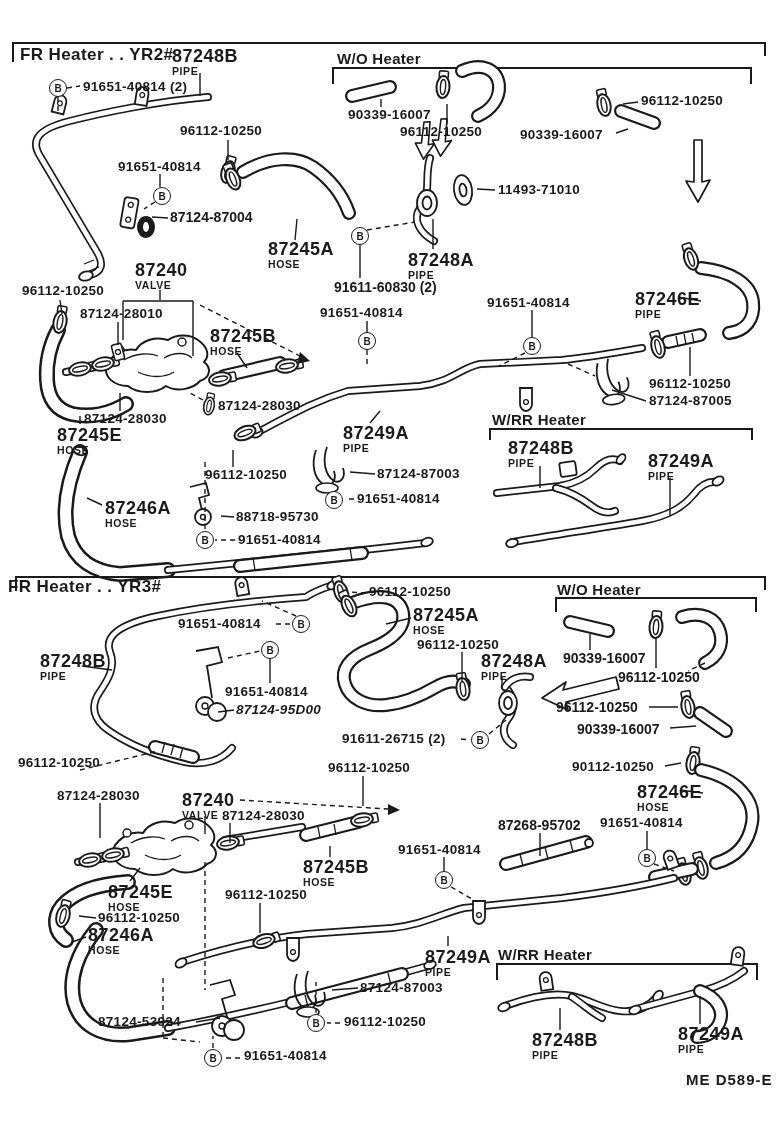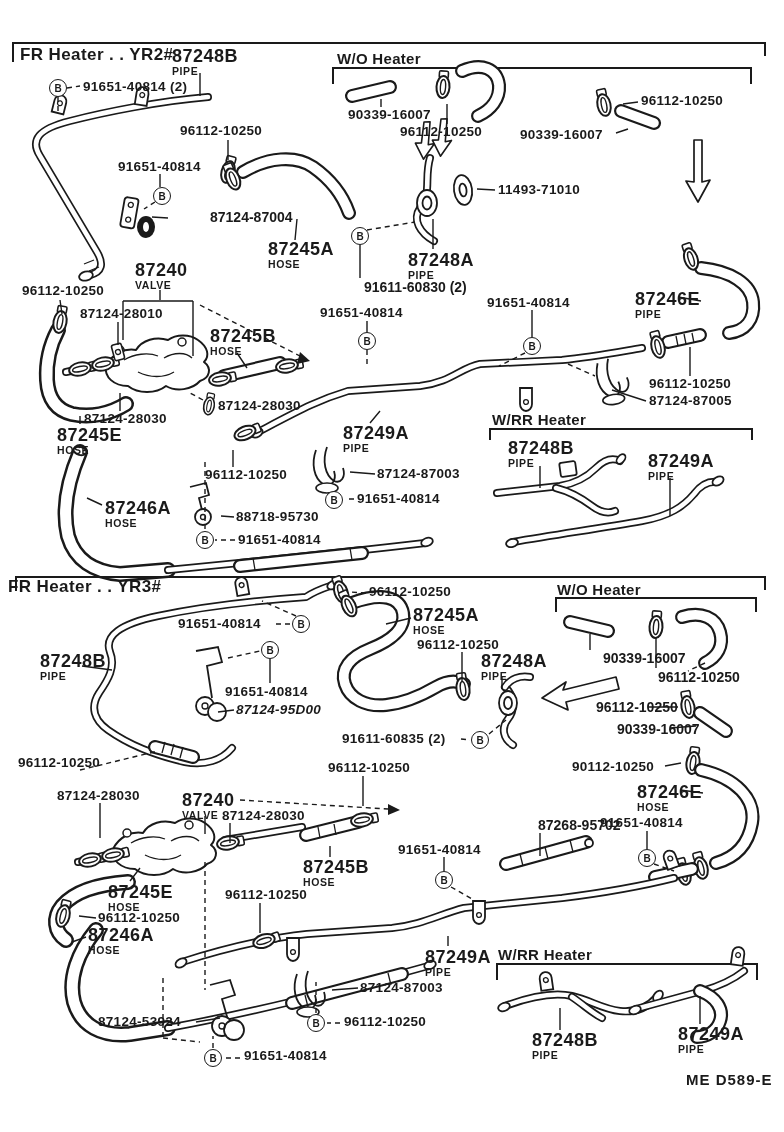--- a/index.html
+++ b/index.html
@@ -13,21 +13,21 @@
   .dsh {fill:none;stroke:#1a1a1a;stroke-width:1.4;stroke-dasharray:5 4;}
   .t-o {fill:none;stroke:#1a1a1a;stroke-width:8;stroke-linecap:round;stroke-linejoin:round;}
   .t-i {fill:none;stroke:#fff;stroke-width:4.6;stroke-linecap:round;stroke-linejoin:round;}
   .h-o {fill:none;stroke:#1a1a1a;stroke-width:14;stroke-linecap:round;stroke-linejoin:round;}
   .h-i {fill:none;stroke:#fff;stroke-width:9.6;stroke-linecap:round;stroke-linejoin:round;}
   .H-o {fill:none;stroke:#1a1a1a;stroke-width:16;stroke-linecap:round;stroke-linejoin:round;}
   .H-i {fill:none;stroke:#fff;stroke-width:11;stroke-linecap:round;stroke-linejoin:round;}
   .fillw{fill:#fff;}
   .lbl{position:absolute;white-space:nowrap;line-height:1;color:#1a1a1a;}
   .lbl-minor{font-weight:700;font-size:13.5px;letter-spacing:.3px;}
-  .lbl-minor-bold{font-weight:700;font-size:14px;letter-spacing:0;margin-left:40px;}
+  .lbl-minor-bold{font-weight:700;font-size:14px;letter-spacing:0;}
   .lbl-major{font-weight:700;font-size:18px;letter-spacing:.5px;}
   .lbl-sub{font-weight:700;font-size:10.5px;letter-spacing:.6px;margin-top:1px;}
   .sec-title{position:absolute;font-weight:700;font-size:17px;letter-spacing:.4px;white-space:nowrap;margin-top:20px;}
   .box-title{position:absolute;font-weight:700;font-size:15px;letter-spacing:.3px;white-space:nowrap;}
   .footer-code{position:absolute;left:686px;top:1071px;font-weight:700;font-size:15px;letter-spacing:1px;}
   .b-mark{position:absolute;width:16px;height:16px;border:1.7px solid #1a1a1a;border-radius:50%;
           background:#fff;display:flex;align-items:center;justify-content:center;
           font-size:10px;font-weight:700;transform:translate(-50%,-50%);}
 </style>
 </head>
@@ -313,21 +313,21 @@
       <div class="lbl lbl-major" style="left: 172px; top: 47px;">87248B<div class="lbl-sub">PIPE</div></div>
       <div class="lbl lbl-minor" style="left: 83px; top: 80px;">91651-40814 (2)</div>
       <div class="lbl lbl-minor" style="left: 180px; top: 124px;">96112-10250</div>
       <div class="lbl lbl-minor" style="left: 118px; top: 160px;">91651-40814</div>
       <div class="lbl lbl-minor-bold" style="left: 170px; top: 210px;">87124-87004</div>
       <div class="lbl lbl-major" style="left: 268px; top: 240px;">87245A<div class="lbl-sub">HOSE</div></div>
       <div class="lbl lbl-major" style="left: 135px; top: 261px;">87240<div class="lbl-sub">VALVE</div></div>
       <div class="lbl lbl-minor" style="left: 22px; top: 284px;">96112-10250</div>
       <div class="lbl lbl-minor" style="left: 80px; top: 307px;">87124-28010</div>
       <div class="lbl lbl-major" style="left: 210px; top: 327px;">87245B<div class="lbl-sub">HOSE</div></div>
-      <div class="lbl lbl-minor-bold" style="left: 324px; top: 280px;">91611-60830 (2)</div>
+      <div class="lbl lbl-minor-bold" style="left: 334px; top: 280px;">91611-60830 (2)</div>
       <div class="lbl lbl-minor" style="left: 320px; top: 306px;">91651-40814</div>
       <div class="lbl lbl-minor" style="left: 348px; top: 108px;">90339-16007</div>
       <div class="lbl lbl-minor" style="left: 400px; top: 125px;">96112-10250</div>
       <div class="lbl lbl-minor" style="left: 520px; top: 128px;">90339-16007</div>
       <div class="lbl lbl-minor" style="left: 641px; top: 94px;">96112-10250</div>
       <div class="lbl lbl-minor" style="left: 498px; top: 183px;">11493-71010</div>
       <div class="lbl lbl-major" style="left: 408px; top: 251px;">87248A<div class="lbl-sub">PIPE</div></div>
       <div class="lbl lbl-minor" style="left: 487px; top: 296px;">91651-40814</div>
       <div class="lbl lbl-major" style="left: 635px; top: 290px;">87246E<div class="lbl-sub">PIPE</div></div>
       <div class="lbl lbl-minor" style="left: 649px; top: 377px;">96112-10250</div>
@@ -352,21 +352,21 @@
       <div class="b-mark" style="left: 334px; top: 500px;">B</div>
       <div class="b-mark" style="left: 205px; top: 540px;">B</div>
       <div class="lbl lbl-minor" style="left: 369px; top: 585px;">96112-10250</div>
       <div class="lbl lbl-minor" style="left: 178px; top: 617px;">91651-40814</div>
       <div class="lbl lbl-major" style="left: 413px; top: 606px;">87245A<div class="lbl-sub">HOSE</div></div>
       <div class="lbl lbl-minor" style="left: 417px; top: 638px;">96112-10250</div>
       <div class="lbl lbl-major" style="left: 481px; top: 652px;">87248A<div class="lbl-sub">PIPE</div></div>
       <div class="lbl lbl-major" style="left: 40px; top: 652px;">87248B<div class="lbl-sub">PIPE</div></div>
       <div class="lbl lbl-minor" style="left: 225px; top: 685px;">91651-40814</div>
       <div class="lbl lbl-minor" style="left: 236px; top: 703px; font-style: italic;">87124-95D00</div>
-      <div class="lbl lbl-minor" style="left: 342px; top: 732px;">91611-60835 (2)</div>
+      <div class="lbl lbl-minor" style="left: 342px; top: 732px;">91611-26715 (2)</div>
       <div class="lbl lbl-minor-bold" style="left: 563px; top: 651px;">90339-16007</div>
       <div class="lbl lbl-minor-bold" style="left: 618px; top: 670px;">96112-10250</div>
       <div class="lbl lbl-minor-bold" style="left: 556px; top: 700px;">96112-10250</div>
       <div class="lbl lbl-minor-bold" style="left: 577px; top: 722px;">90339-16007</div>
       <div class="lbl lbl-minor" style="left: 18px; top: 756px;">96112-10250</div>
       <div class="lbl lbl-minor" style="left: 328px; top: 761px;">96112-10250</div>
       <div class="lbl lbl-minor" style="left: 572px; top: 760px;">90112-10250</div>
       <div class="lbl lbl-major" style="left: 637px; top: 783px;">87246E<div class="lbl-sub">HOSE</div></div>
       <div class="lbl lbl-minor" style="left: 57px; top: 789px;">87124-28030</div>
       <div class="lbl lbl-major" style="left: 182px; top: 791px;">87240<div class="lbl-sub">VALVE</div></div>

